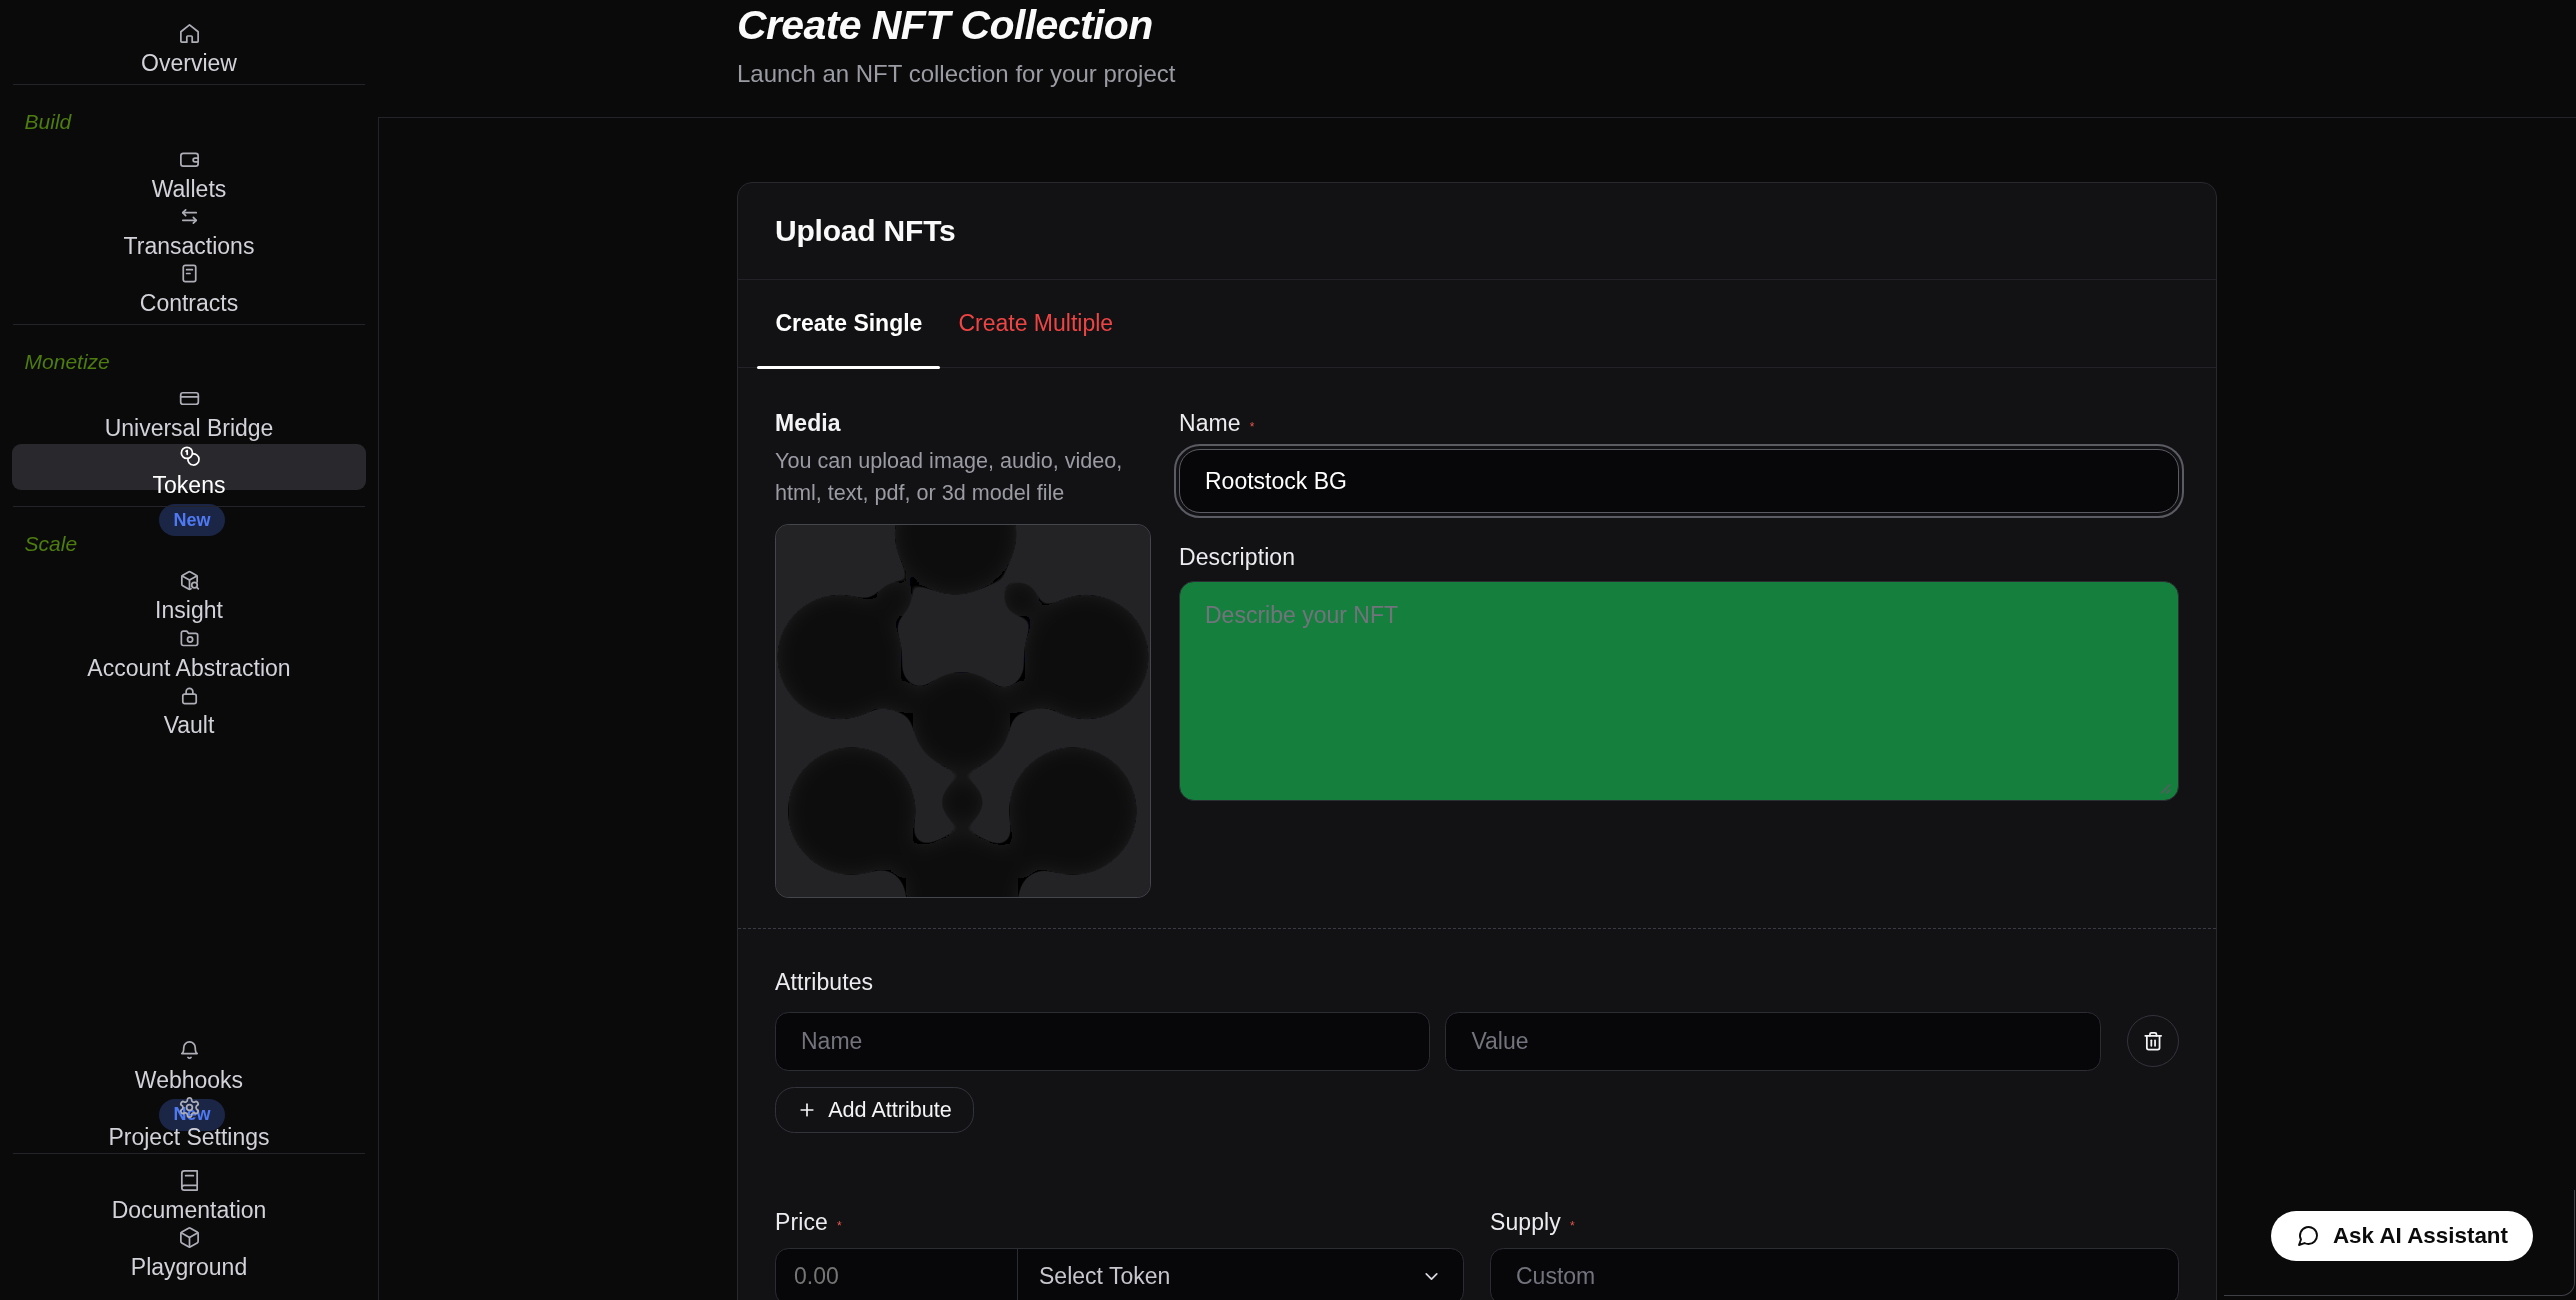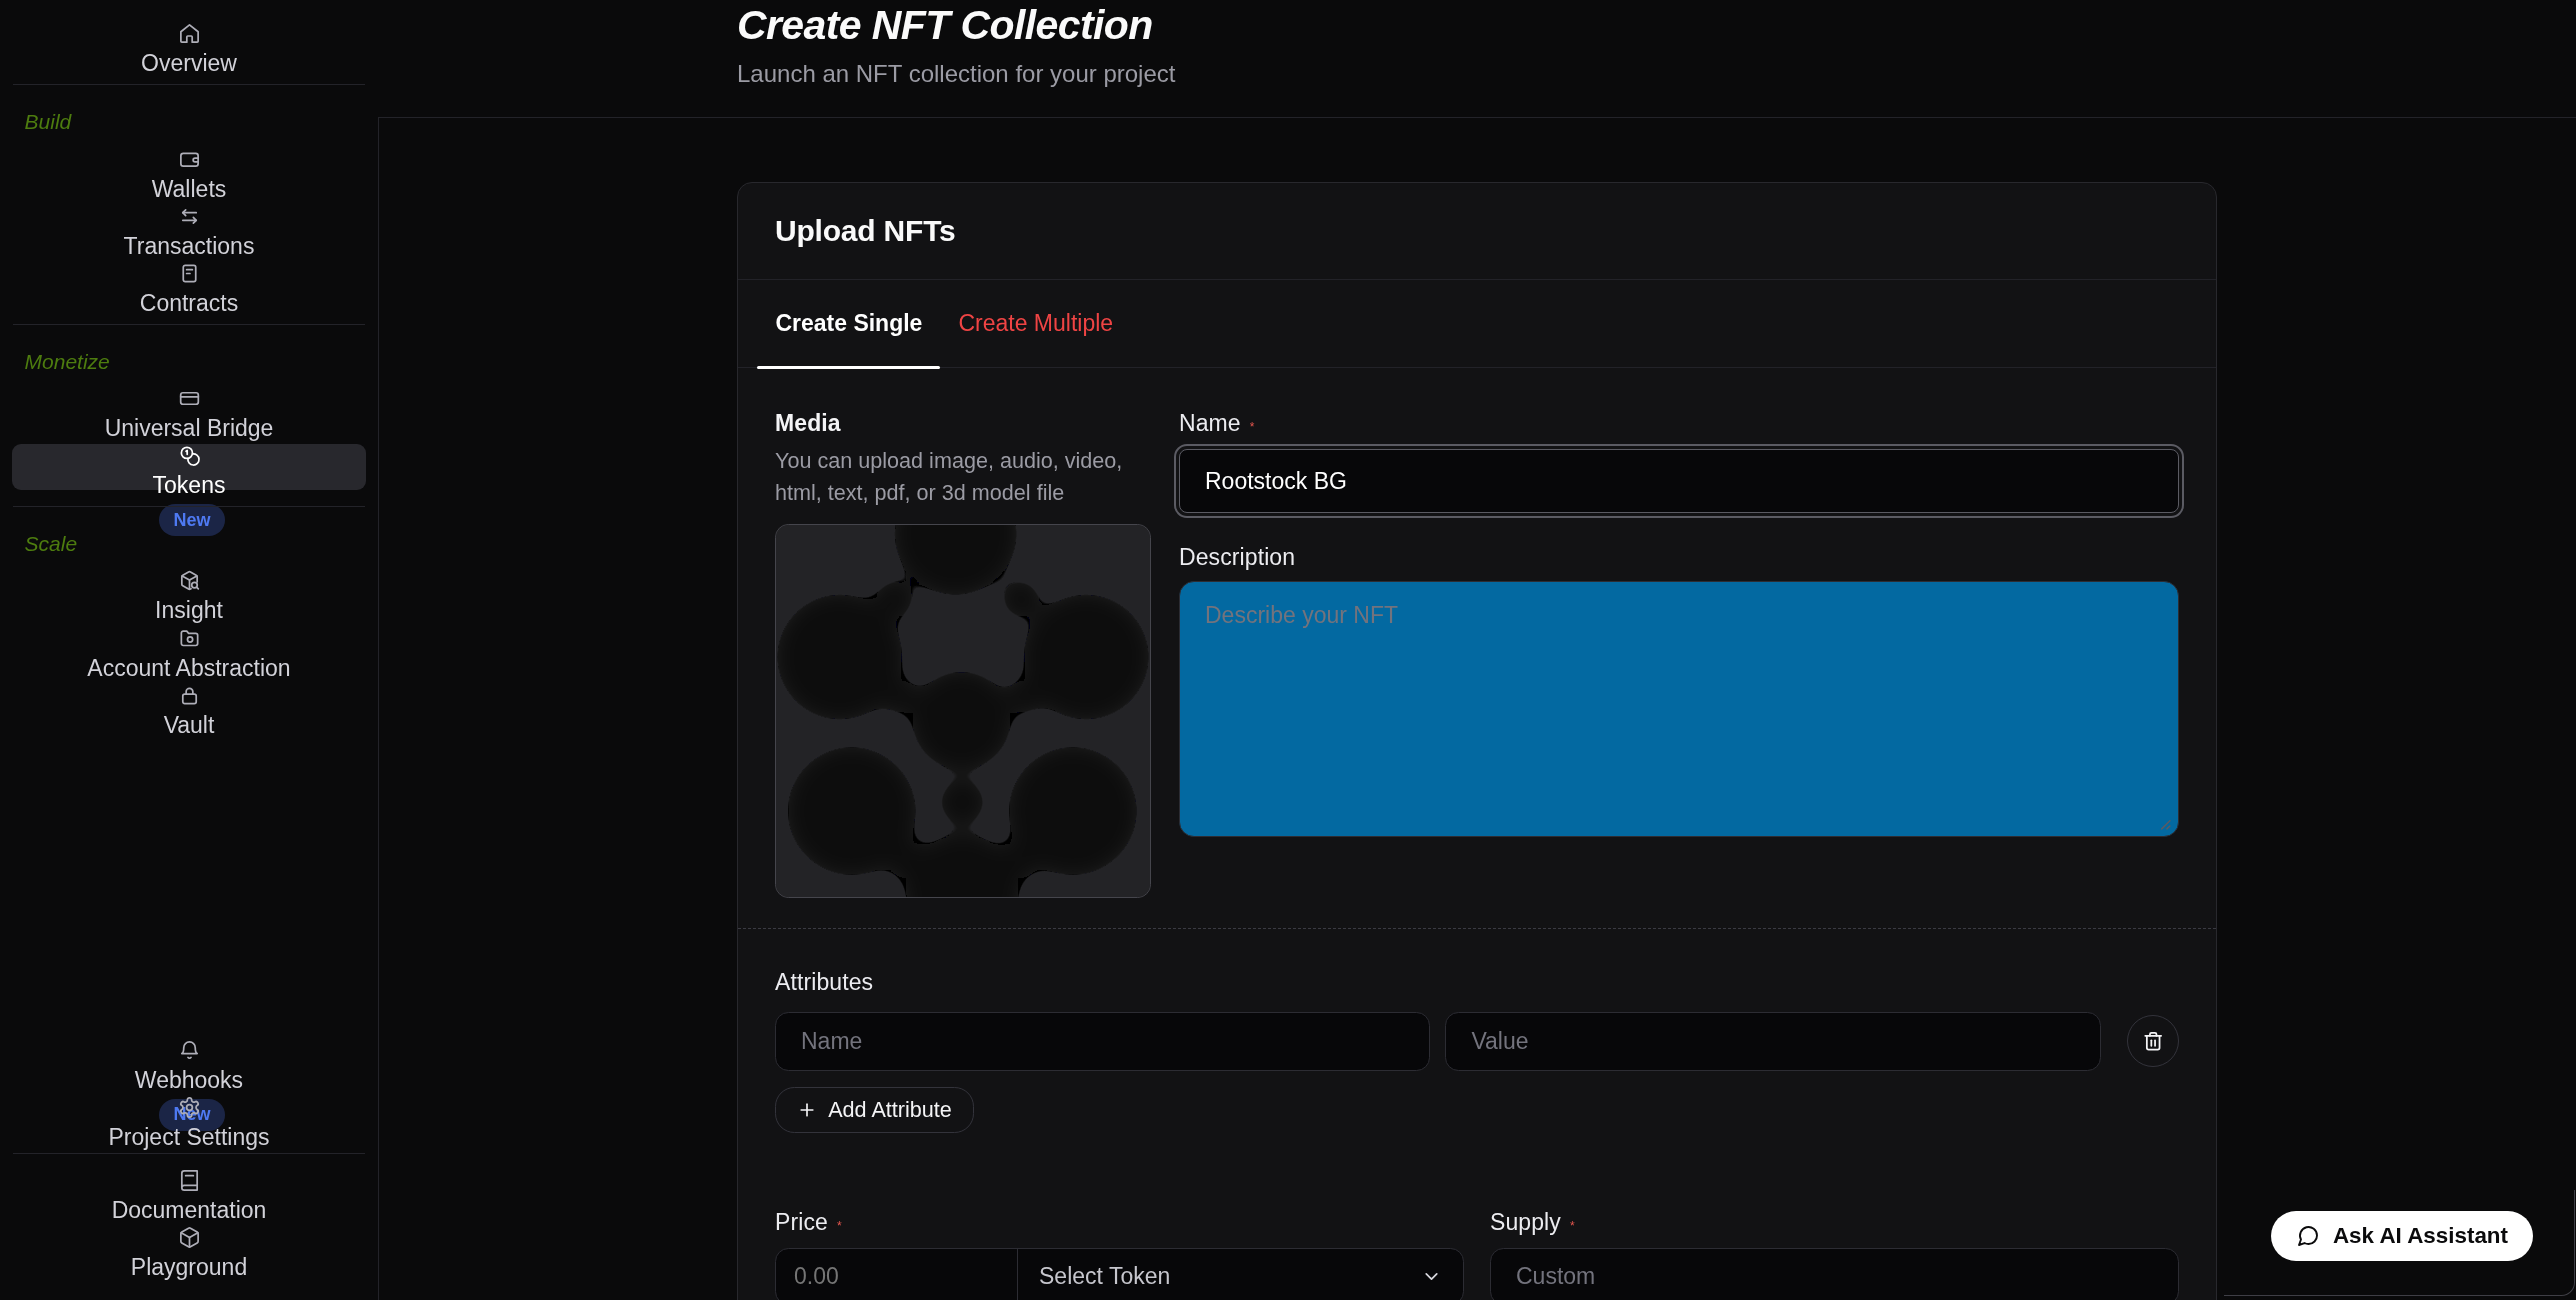--- a/index.html
+++ b/index.html
@@ -72,28 +72,28 @@
   .media-tile svg { display: block; width: 100%; height: 100%; }
 
   .text-input {
     display: block; width: 100%; height: 59px;
     background: #070709; border: 0.7px solid #2c2c33; border-radius: 13.4px;
     color: #fff; font-size: 23px; padding: 0 25px; outline: none;
     font-family: "Liberation Sans", sans-serif;
   }
   .text-input::placeholder, textarea::placeholder { color: #73737d; opacity: 1; }
 
-  .name-input { height: 64px; border-radius: 8px; border: 0.7px solid #5b5b63;
+  .name-input { height: 64px; border-radius: 21px; border: 0.7px solid #5b5b63;
     outline: 2.2px solid #5b5b63; outline-offset: 3px; margin-top: 12px; }
 
   .desc-block { margin-top: 31px; }
   .ta-wrap { position: relative; margin-top: 10.4px; }
   .textarea {
-    display: block; width: 100%; height: 256px; resize: none;
-    background: #0369a1; border: 0.7px solid #2c2c33; border-radius: 15px;
+    display: block; width: 100%; height: 220px; resize: none;
+    background: #15803d; border: 0.7px solid #2c2c33; border-radius: 15px;
     color: #fff; font-size: 23px; padding: 19.4px 25px; outline: none;
     font-family: "Liberation Sans", sans-serif;
   }
   .resize-grip { position: absolute; right: 7.5px; bottom: 7.5px; width: 16.4px; height: 16.4px; color: #5b5b63; }
 
   .dashed-sep { border-top: 1.5px dashed #3a3a42; margin: 30px -37px 0; }
 
   .attrs { margin-top: 40px; }
   .attr-row { display: flex; align-items: center; gap: 15px; margin-top: 16.4px; }
   .attr-row .text-input { flex: 1; min-width: 0; }

